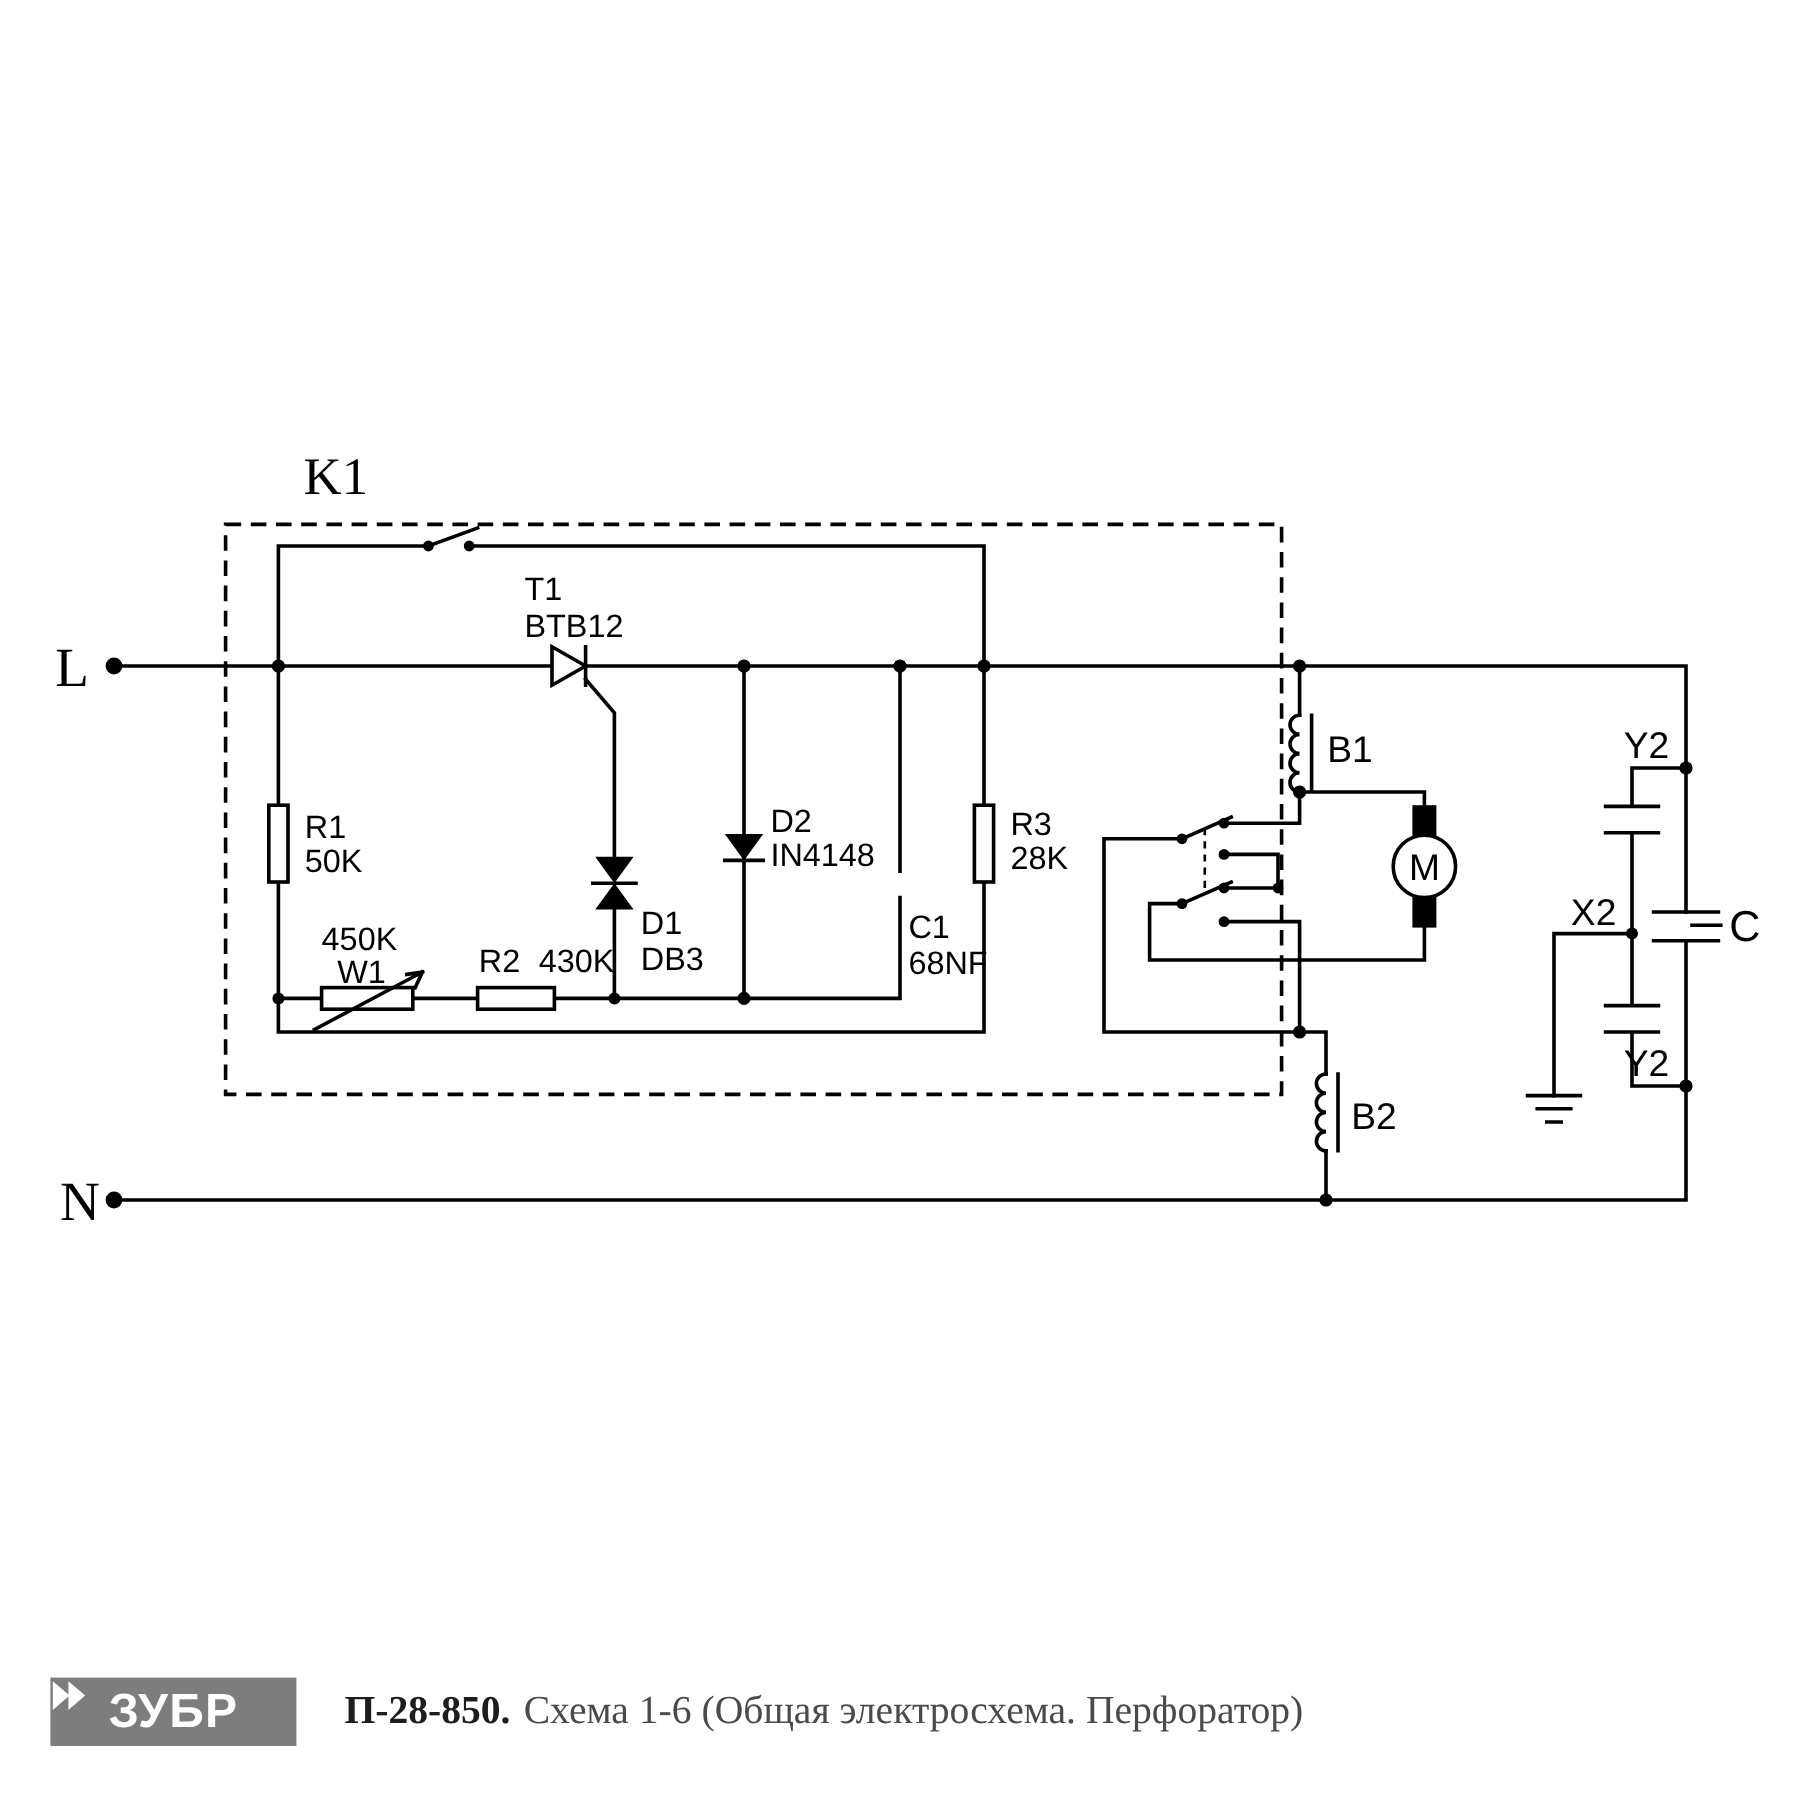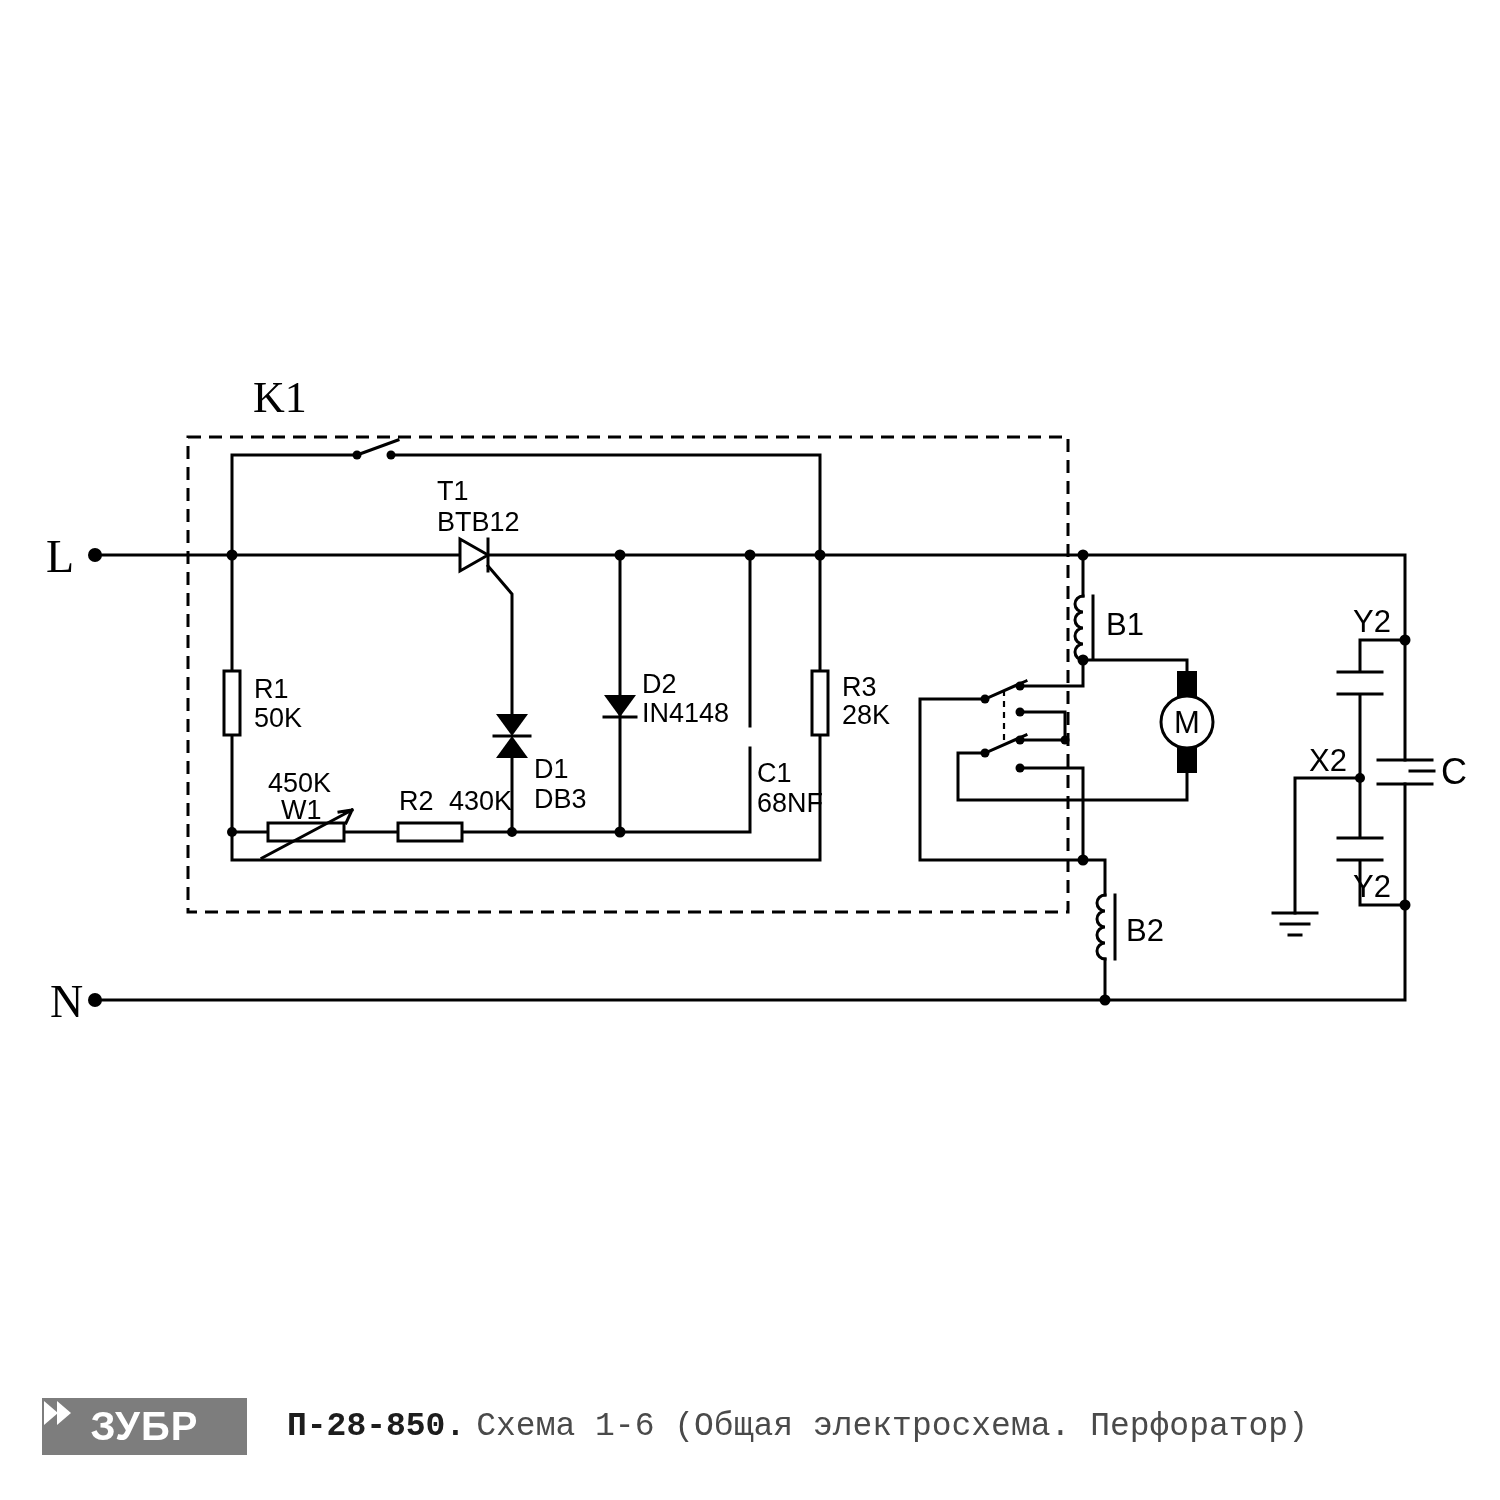--- a/index.html
+++ b/index.html
@@ -16,21 +16,21 @@
   .lblB{font-family:"Liberation Sans",sans-serif;font-size:31px}
   .ser{font-family:"Liberation Serif",serif;font-size:46px}
   .serK{font-family:"Liberation Serif",serif;font-size:44px}
   .mlbl{font-family:"Liberation Sans",sans-serif;font-size:31px;text-anchor:middle}
   .clbl{font-family:"Liberation Sans",sans-serif;font-size:36px}
   .footer{position:absolute;left:0;top:1396px;width:1500px;height:62px}
   .logo{position:absolute;left:42px;top:2px;width:205px;height:57px;background:#7d7d7d;
         display:flex;align-items:center;justify-content:center;gap:10px}
   .logo .brand{color:#fff;font-weight:bold;font-size:40px;letter-spacing:1px;font-family:"Liberation Sans",sans-serif}
   .caption{position:absolute;left:287px;top:2px;height:57px;display:flex;align-items:center;
-           font-size:33px;font-family:Liberation Mono, monospace}
+           font-size:33px;font-family:Liberation Serif, serif}
   .caption .model{font-weight:bold;color:#1d1d1d;margin-right:11px}
   .caption .scheme{color:#4a4a4a}
 </style>
 </head>
 <body>
 
 <div class="stage">
 <svg width="1500" height="1500" viewBox="0 0 1500 1500">
 
   <g>

